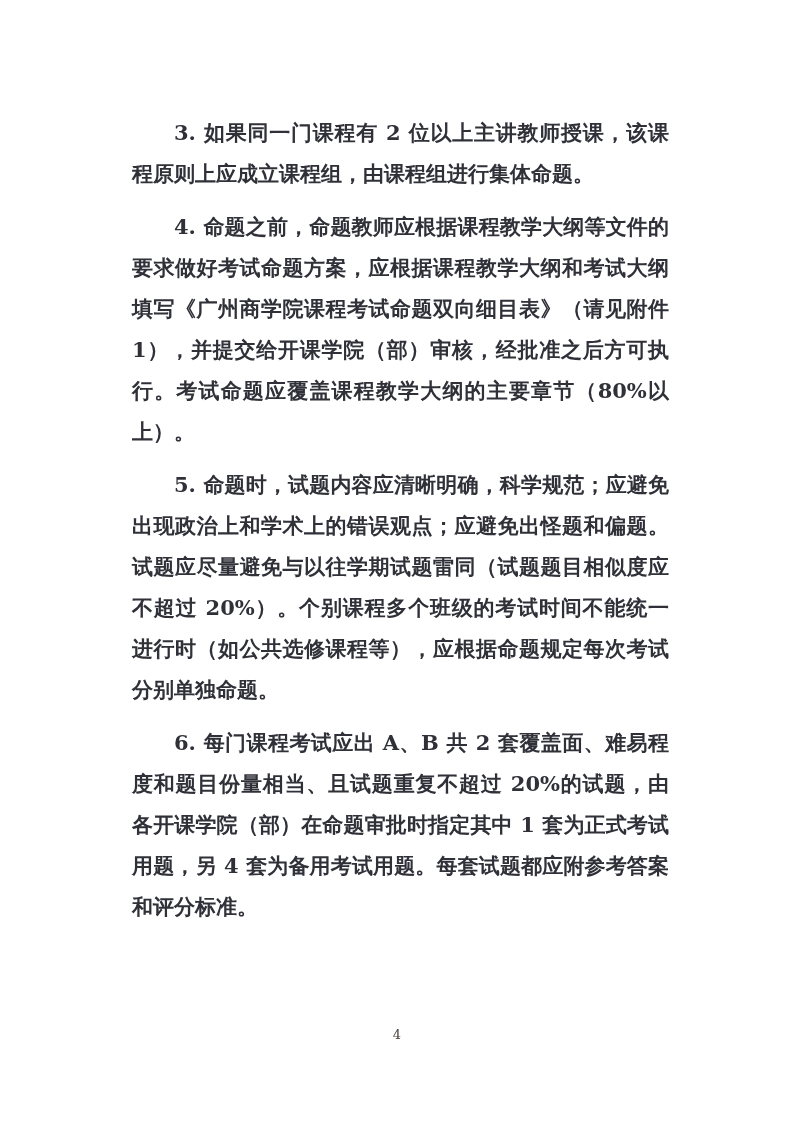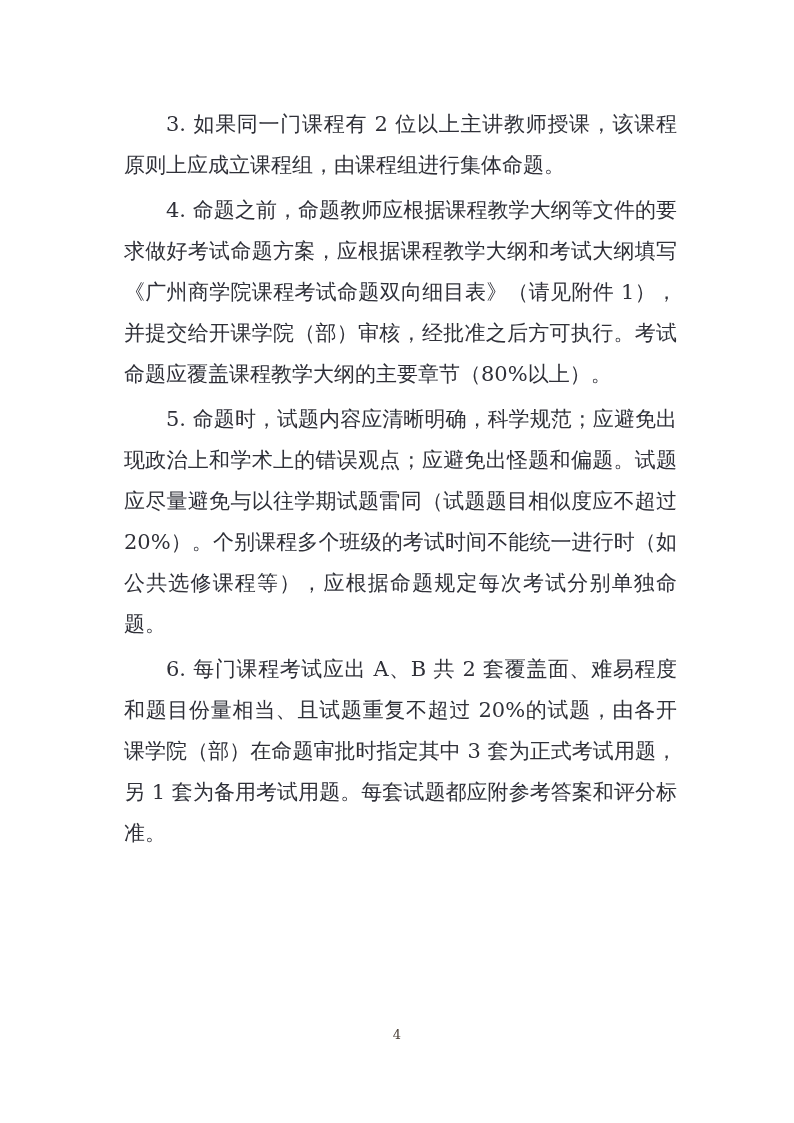--- a/index.html
+++ b/index.html
@@ -20,26 +20,27 @@
     position: absolute;
     left: 120px;
     top: 100px;
     width: 561px;
     font-size: 21px;
     line-height: 41px;
     color: #2f3038;
     text-align: justify;
   }
   .doc-body p {
-    margin: 4px;
+    margin: 12px;
     padding: 0;
     text-indent: 2em;
     text-align: justify;
     text-align-last: left;
     word-break: break-all;
+    font-weight: bold;
   }
   .page-footer {
     position: absolute;
     left: 0;
     right: 0;
     top: 1024px;
     text-align: center;
   }
   .page-number {
     font-size: 13px;
@@ -49,18 +50,18 @@
   }
 </style>
 </head>
 <body>
 
 <div class="page">
   <div class="doc-body">
     <p>3. 如果同一门课程有 2 位以上主讲教师授课，该课程原则上应成立课程组，由课程组进行集体命题。</p>
     <p>4. 命题之前，命题教师应根据课程教学大纲等文件的要求做好考试命题方案，应根据课程教学大纲和考试大纲填写《广州商学院课程考试命题双向细目表》（请见附件 1），并提交给开课学院（部）审核，经批准之后方可执行。考试命题应覆盖课程教学大纲的主要章节（80%以上）。</p>
     <p>5. 命题时，试题内容应清晰明确，科学规范；应避免出现政治上和学术上的错误观点；应避免出怪题和偏题。试题应尽量避免与以往学期试题雷同（试题题目相似度应不超过 20%）。个别课程多个班级的考试时间不能统一进行时（如公共选修课程等），应根据命题规定每次考试分别单独命题。</p>
-    <p>6. 每门课程考试应出 A、B 共 2 套覆盖面、难易程度和题目份量相当、且试题重复不超过 20%的试题，由各开课学院（部）在命题审批时指定其中 3 套为正式考试用题，另 1 套为备用考试用题。每套试题都应附参考答案和评分标准。</p>
+    <p>6. 每门课程考试应出 A、B 共 2 套覆盖面、难易程度和题目份量相当、且试题重复不超过 20%的试题，由各开课学院（部）在命题审批时指定其中 1 套为正式考试用题，另 4 套为备用考试用题。每套试题都应附参考答案和评分标准。</p>
   </div>
   <div class="page-footer">
     <span class="page-number">4</span>
   </div>
 </div>
 
 </body></html>

